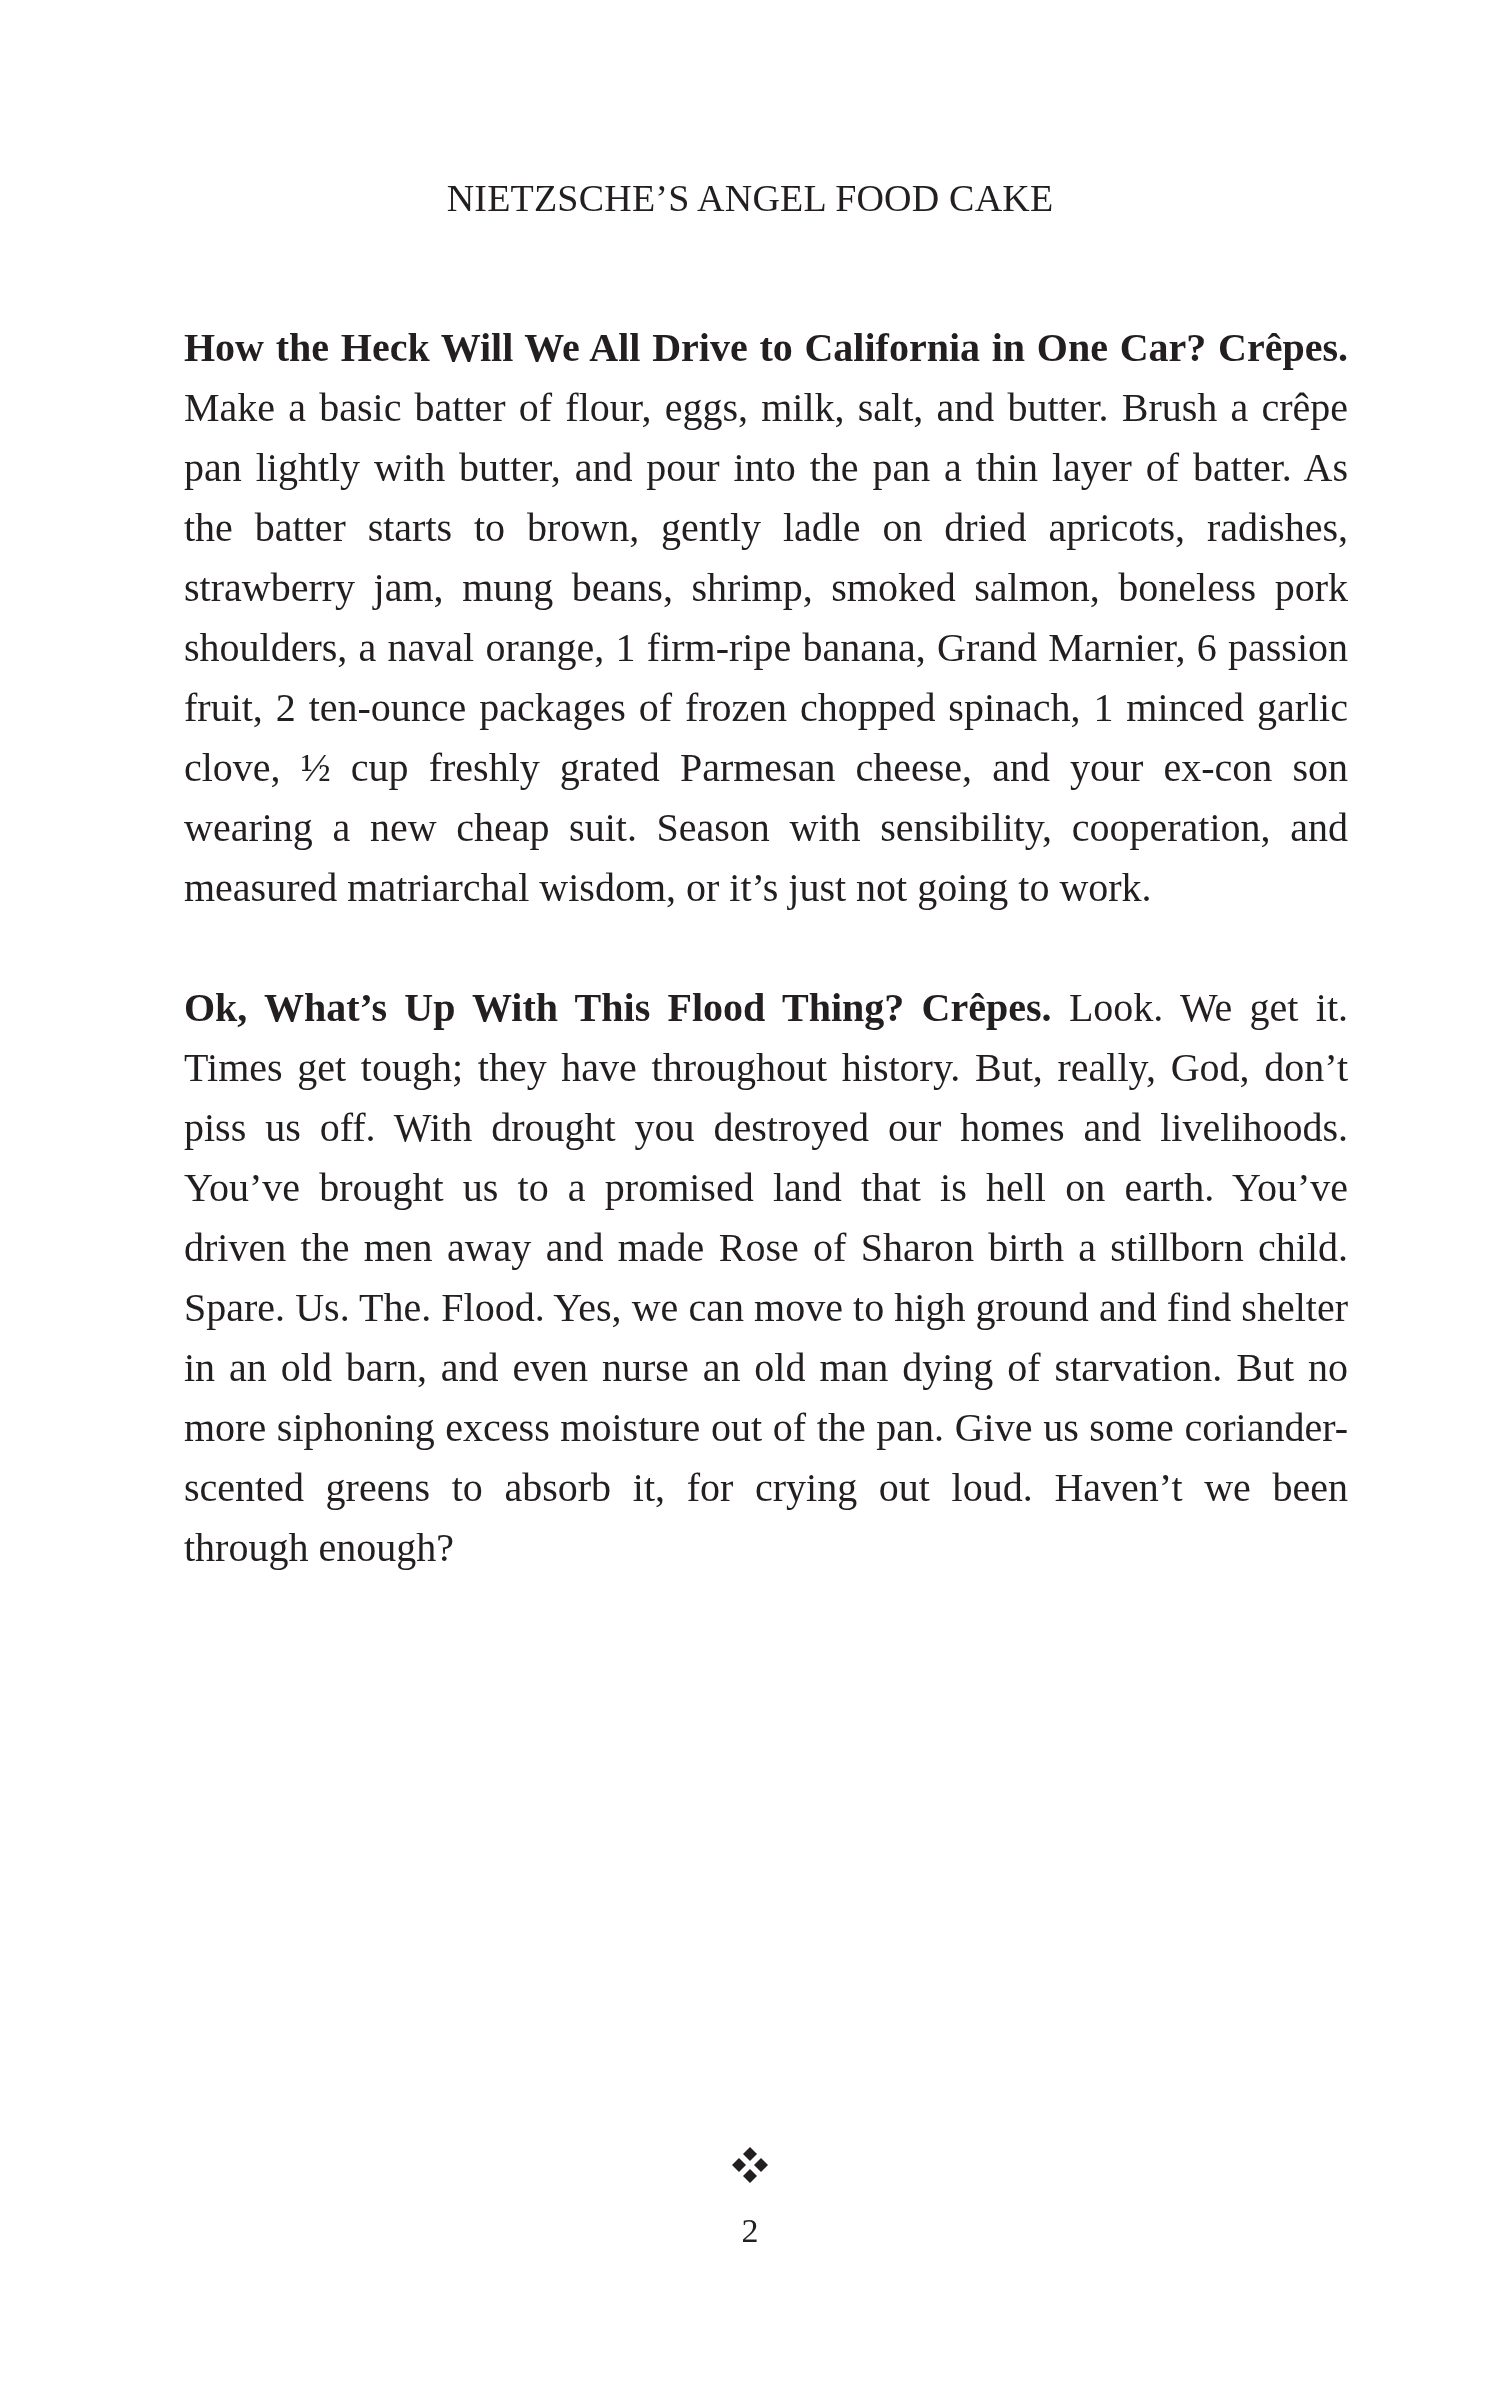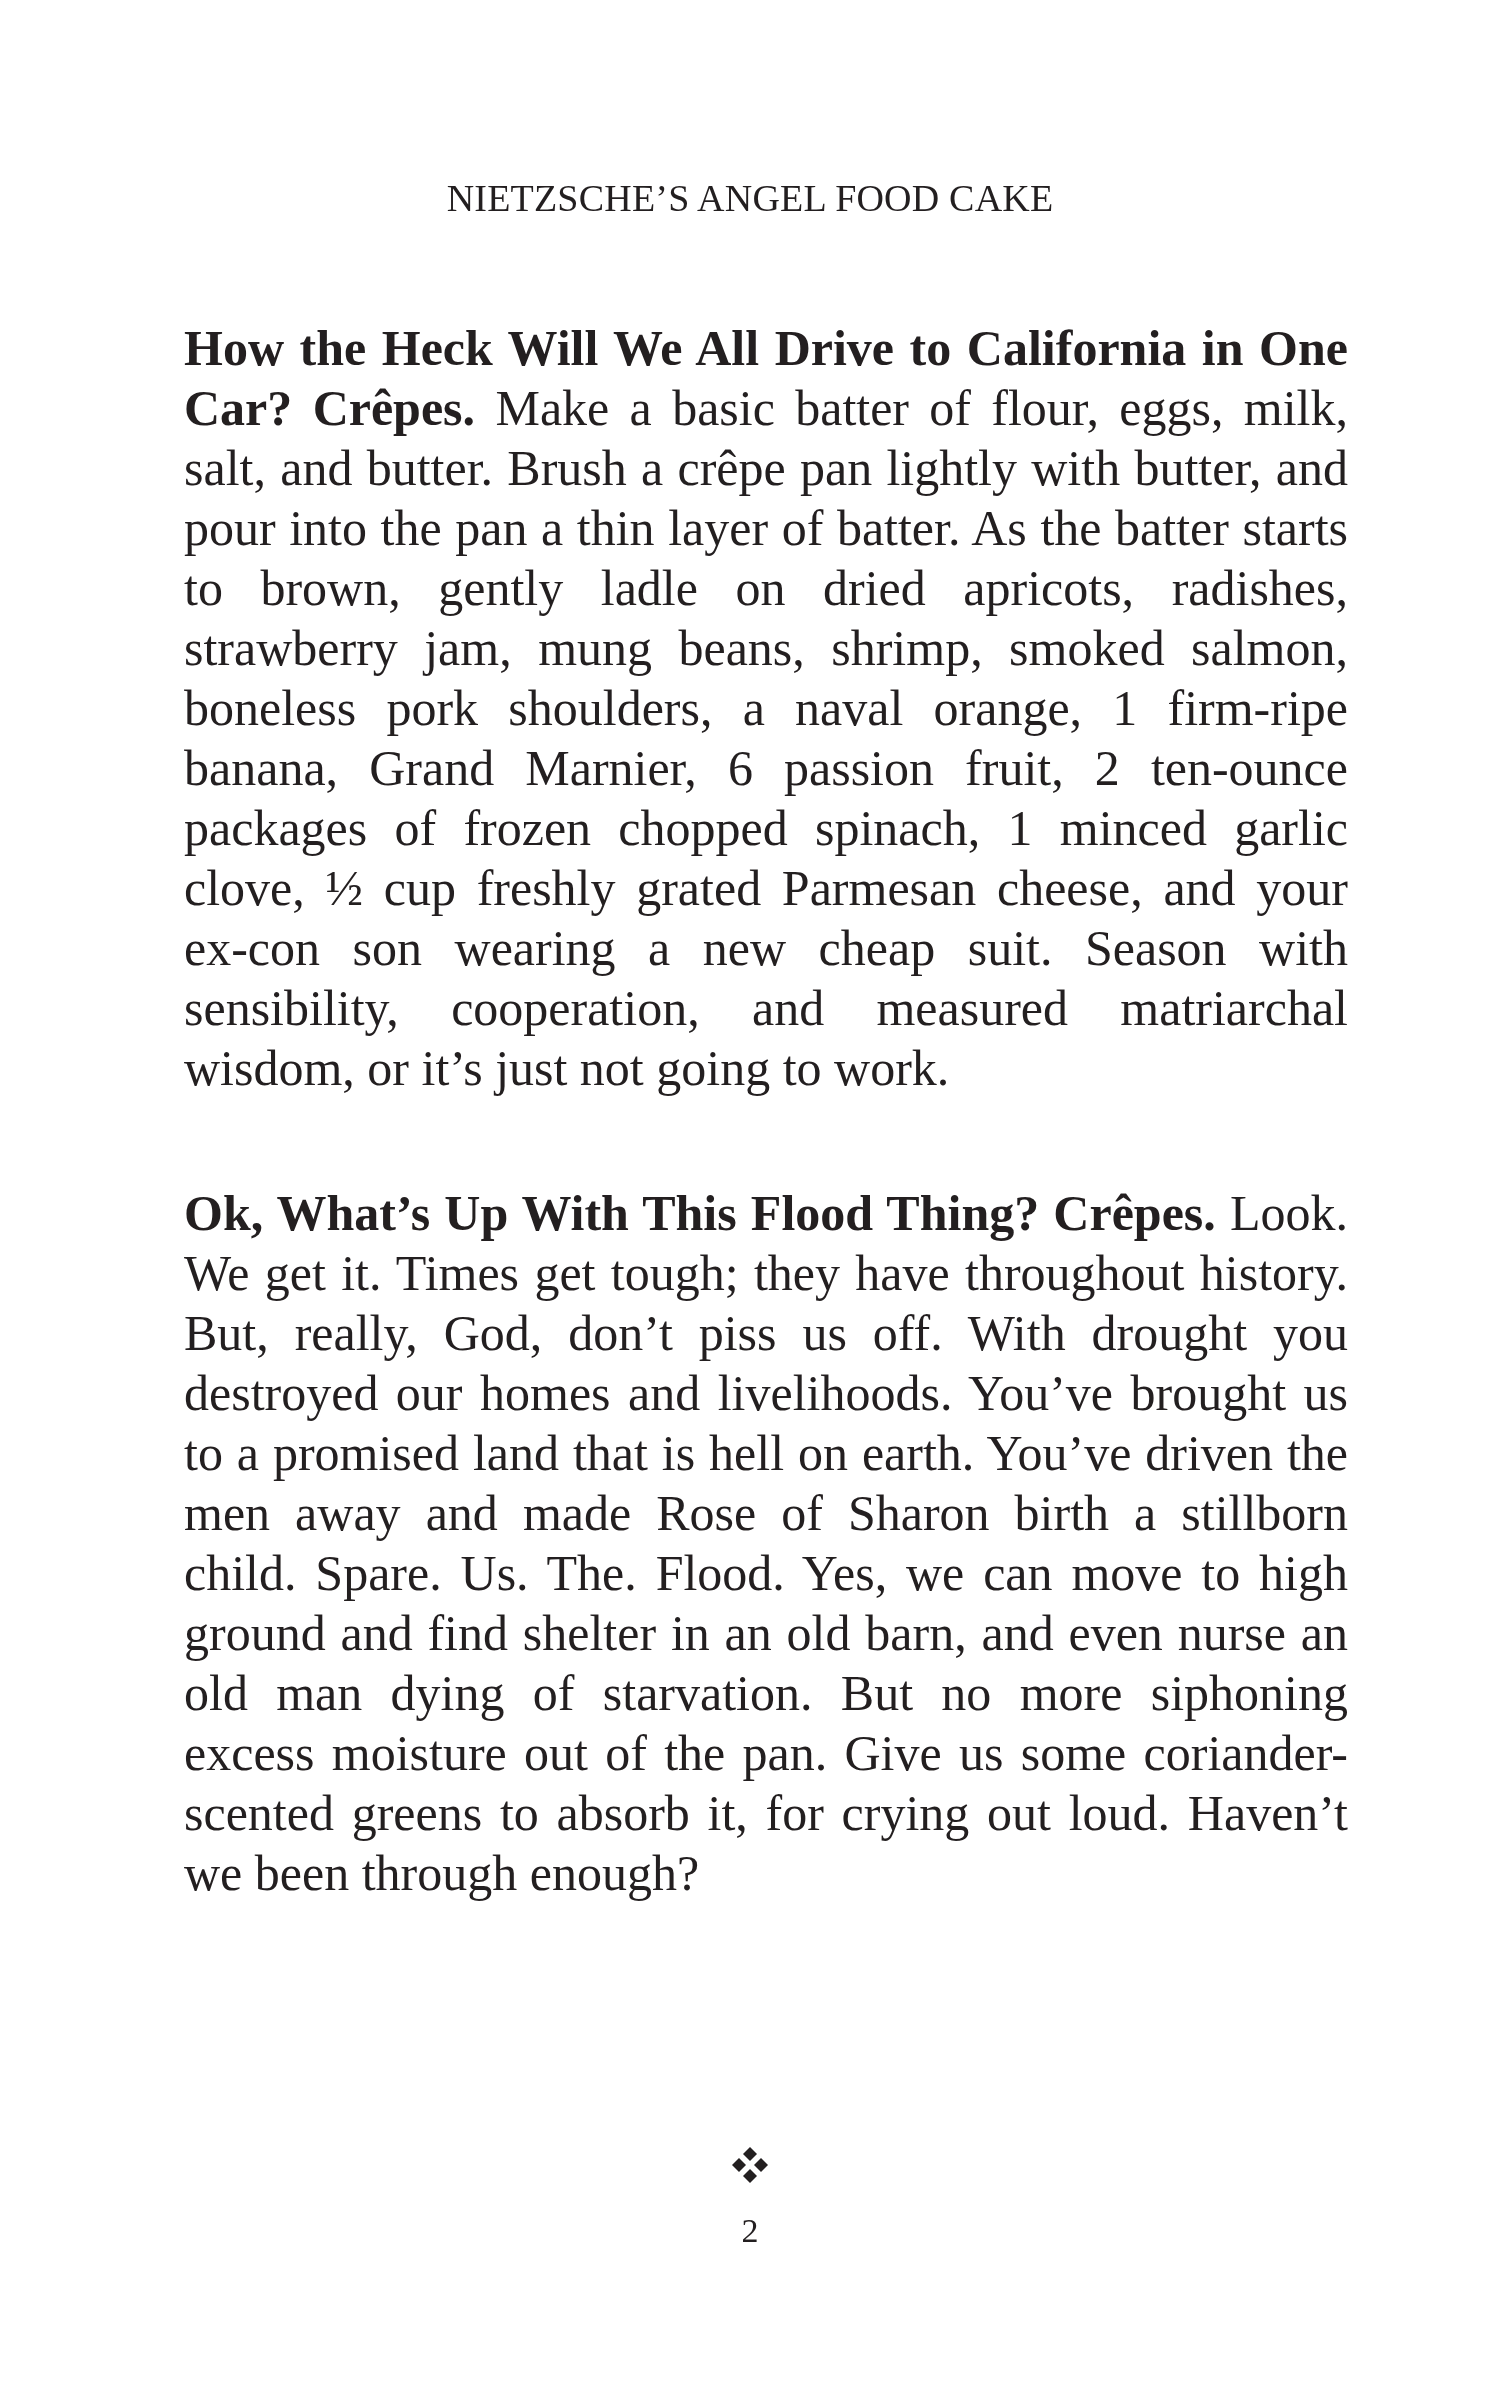--- a/index.html
+++ b/index.html
@@ -9,25 +9,25 @@
     font-family: "Liberation Serif", "DejaVu Serif", serif;
   }
   .running-head {
     position: absolute; top: 176px; left: 0; width: 1500px;
     text-align: center; font-size: 38px; letter-spacing: 0.2px;
   }
   .text-block {
     position: absolute; left: 184px; width: 1164px; top: 318px;
   }
   .para {
-    margin: 0; font-size: 50px; line-height: 60px;
+    margin: 0; font-size: 40px; line-height: 60px;
     text-align: justify; text-align-last: left;
     hyphens: none;
   }
-  .para + .para { margin-top: 85px; }
+  .para + .para { margin-top: 60px; }
   .para b { font-weight: bold; }
   .ornament {
     position: absolute; left: 730px; top: 2145px; width: 40px; height: 40px;
   }
   .folio {
     position: absolute; top: 2212px; left: 0; width: 1500px;
     text-align: center; font-size: 34px;
   }
 </style>
 </head>

